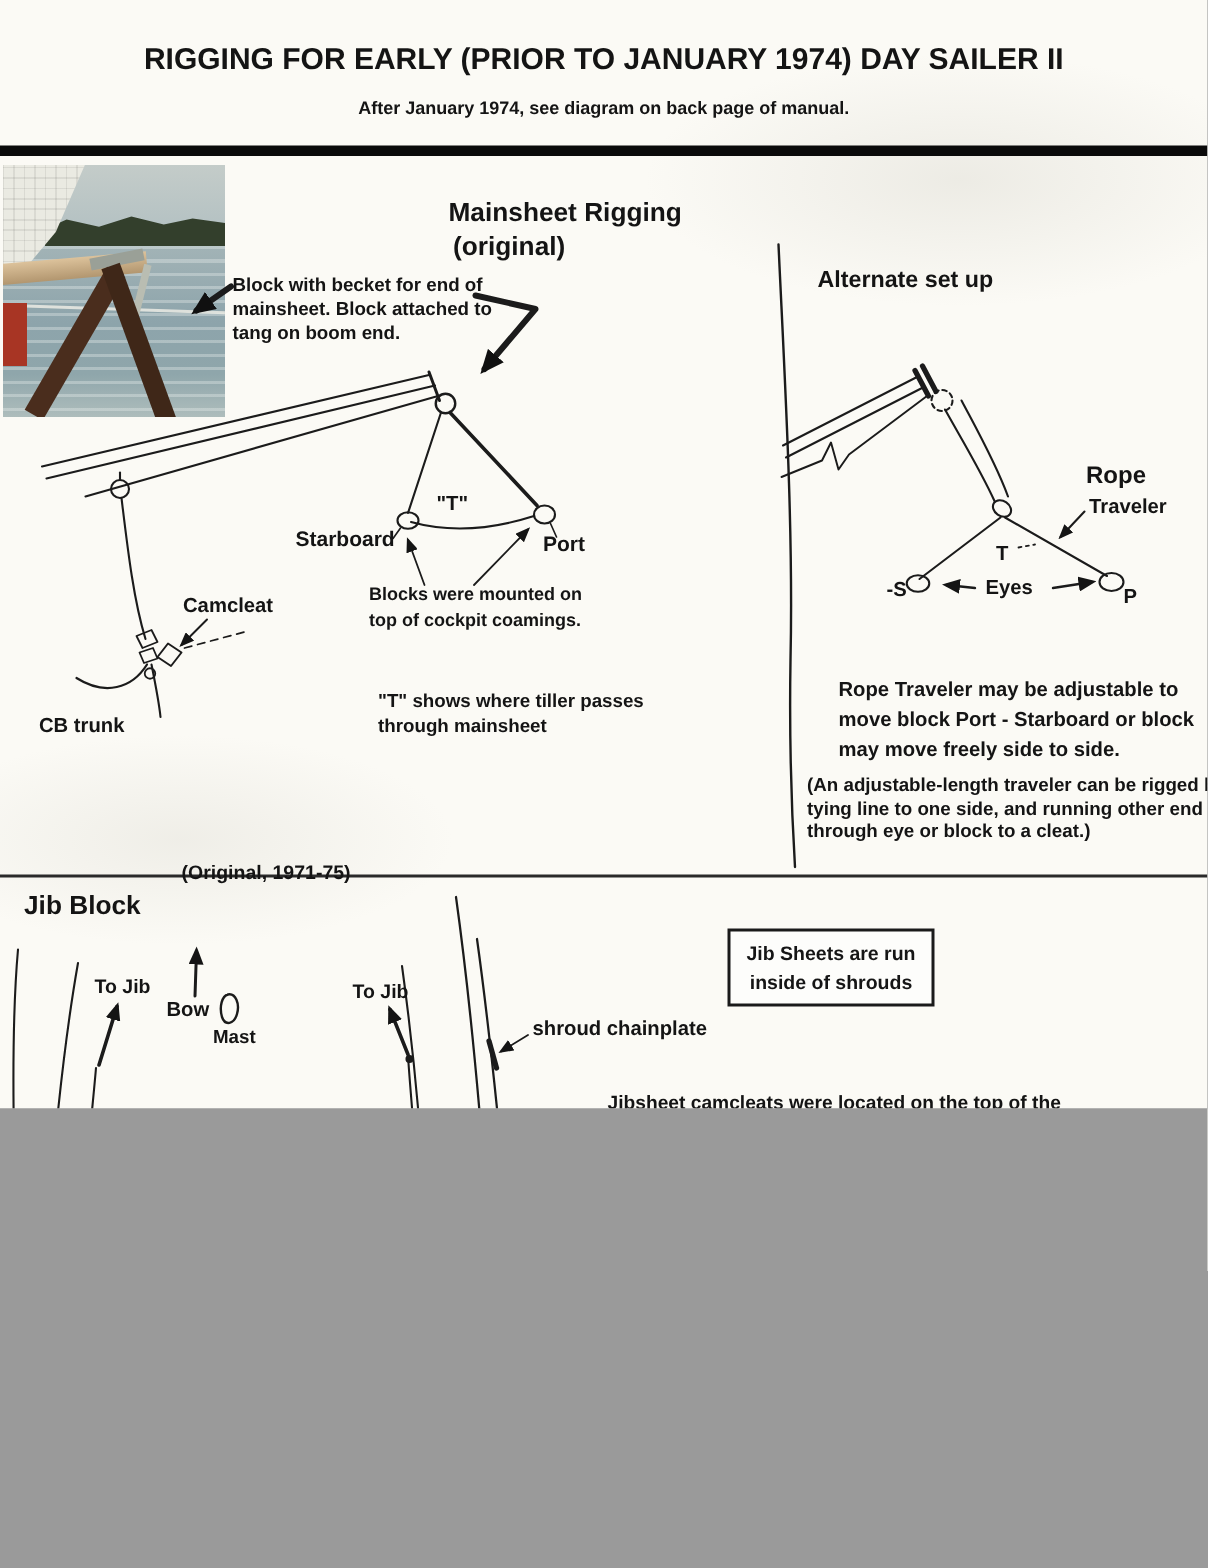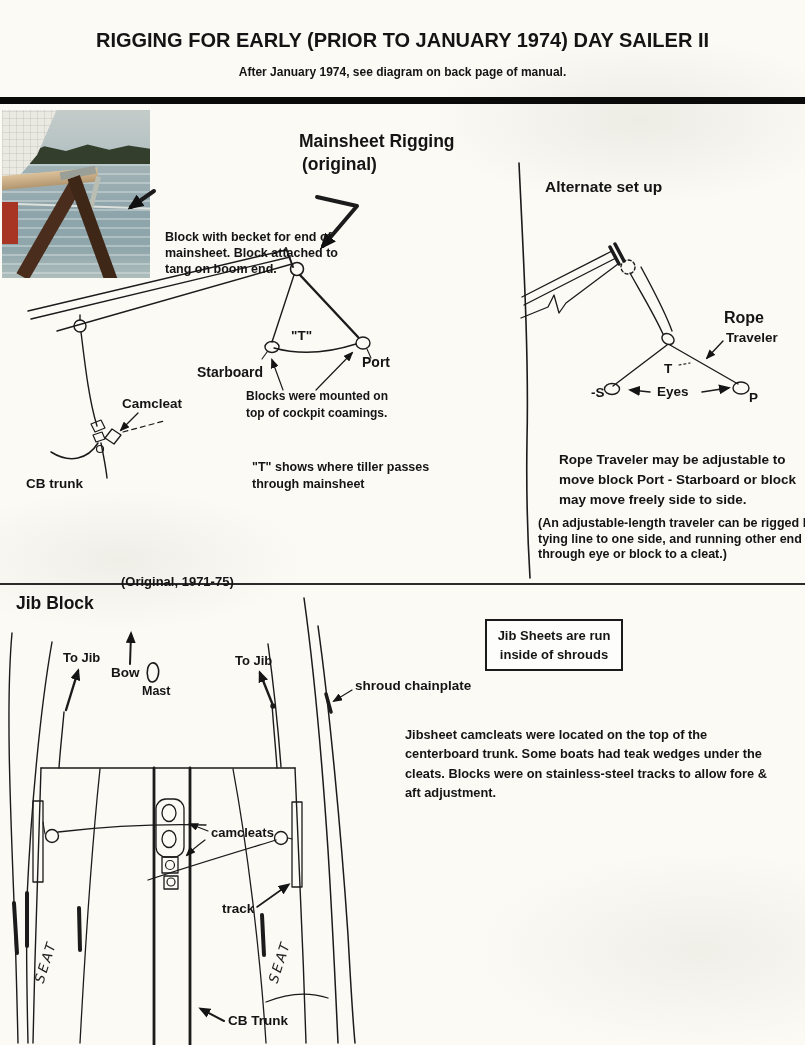--- a/index.html
+++ b/index.html
@@ -1,16 +1,16 @@
 <!DOCTYPE html>
 <html><head>
 <meta charset="utf-8">
 <style>
   html,body{margin:0;padding:0;background:#9a9a9a;}
-  #page{position:relative;width:805px;height:1045px;margin:0 auto;overflow:hidden;
+  #page{position:relative;width:805px;height:739px;margin:0 auto;overflow:hidden;
         background:
           radial-gradient(ellipse 300px 120px at 640px 120px, rgba(210,208,198,.35), transparent 70%),
           radial-gradient(ellipse 260px 100px at 120px 560px, rgba(212,210,200,.3), transparent 70%),
           radial-gradient(ellipse 320px 140px at 700px 950px, rgba(214,212,202,.3), transparent 70%),
           #fbfaf5;
         font-family:"Liberation Sans", sans-serif;color:#151515;}
   .lbl{position:absolute;font-weight:bold;color:#141414;white-space:nowrap;line-height:1.15;}
   .wrap{position:absolute;font-weight:bold;color:#141414;}
   .center{left:0;width:805px;text-align:center;}
   .bar{position:absolute;left:0;width:805px;background:#0a0a0a;}
@@ -175,23 +175,23 @@
       <circle cx="171" cy="882" r="4" stroke-width="1.2"></circle>
       <path d="M208,831 L190,824" stroke-width="1.2" marker-end="url(#ahs)"></path>
       <path d="M205,840 C197,846 191,851 187,855" stroke-width="1.2" marker-end="url(#ahs)"></path>
       <path d="M257,907 L288,885" stroke-width="1.6" marker-end="url(#ahm)"></path>
       <path d="M224,1021 L201,1009" stroke-width="2" marker-end="url(#ahm)"></path>
     </g>
   </svg>
 
   <div class="lbl" style="left:299px;top:131px;font-size:17.5px;">Mainsheet Rigging</div>
   <div class="lbl" style="left:302px;top:154px;font-size:17.5px;">(original)</div>
-  <div class="wrap" style="left:165px;top:183px;width:182px;font-size:12.5px;line-height:15.8px;margin-top:47px;">Block with becket for end of mainsheet. Block attached to tang on boom end.</div>
+  <div class="wrap" style="left:155px;top:183px;width:182px;font-size:12.5px;line-height:15.8px;">Block with becket for end of mainsheet. Block attached to tang on boom end.</div>
   <div class="lbl" style="left:291px;top:328px;font-size:13.5px;">"T"</div>
-  <div class="lbl" style="left:197px;top:351px;font-size:14px;margin-top:13px;">Starboard</div>
+  <div class="lbl" style="left:197px;top:351px;font-size:14px;">Starboard</div>
   <div class="lbl" style="left:362px;top:354px;font-size:14px;">Port</div>
   <div class="wrap" style="left:246px;top:388px;width:162px;font-size:12px;line-height:16.5px;">Blocks were mounted on top of cockpit coamings.</div>
   <div class="lbl" style="left:122px;top:396px;font-size:13.5px;">Camcleat</div>
   <div class="lbl" style="left:26px;top:476px;font-size:13.5px;">CB trunk</div>
   <div class="wrap" style="left:252px;top:459px;width:190px;font-size:12.5px;line-height:17.2px;">"T" shows where tiller passes through mainsheet</div>
 
   <div class="lbl" style="left:545px;top:178px;font-size:15.5px;">Alternate set up</div>
   <div class="lbl" style="left:708px;top:309px;font-size:16px;margin-left:16px;">Rope</div>
   <div class="lbl" style="left:726px;top:330px;font-size:13.5px;">Traveler</div>
   <div class="lbl" style="left:664px;top:361px;font-size:13.5px;">T</div>

